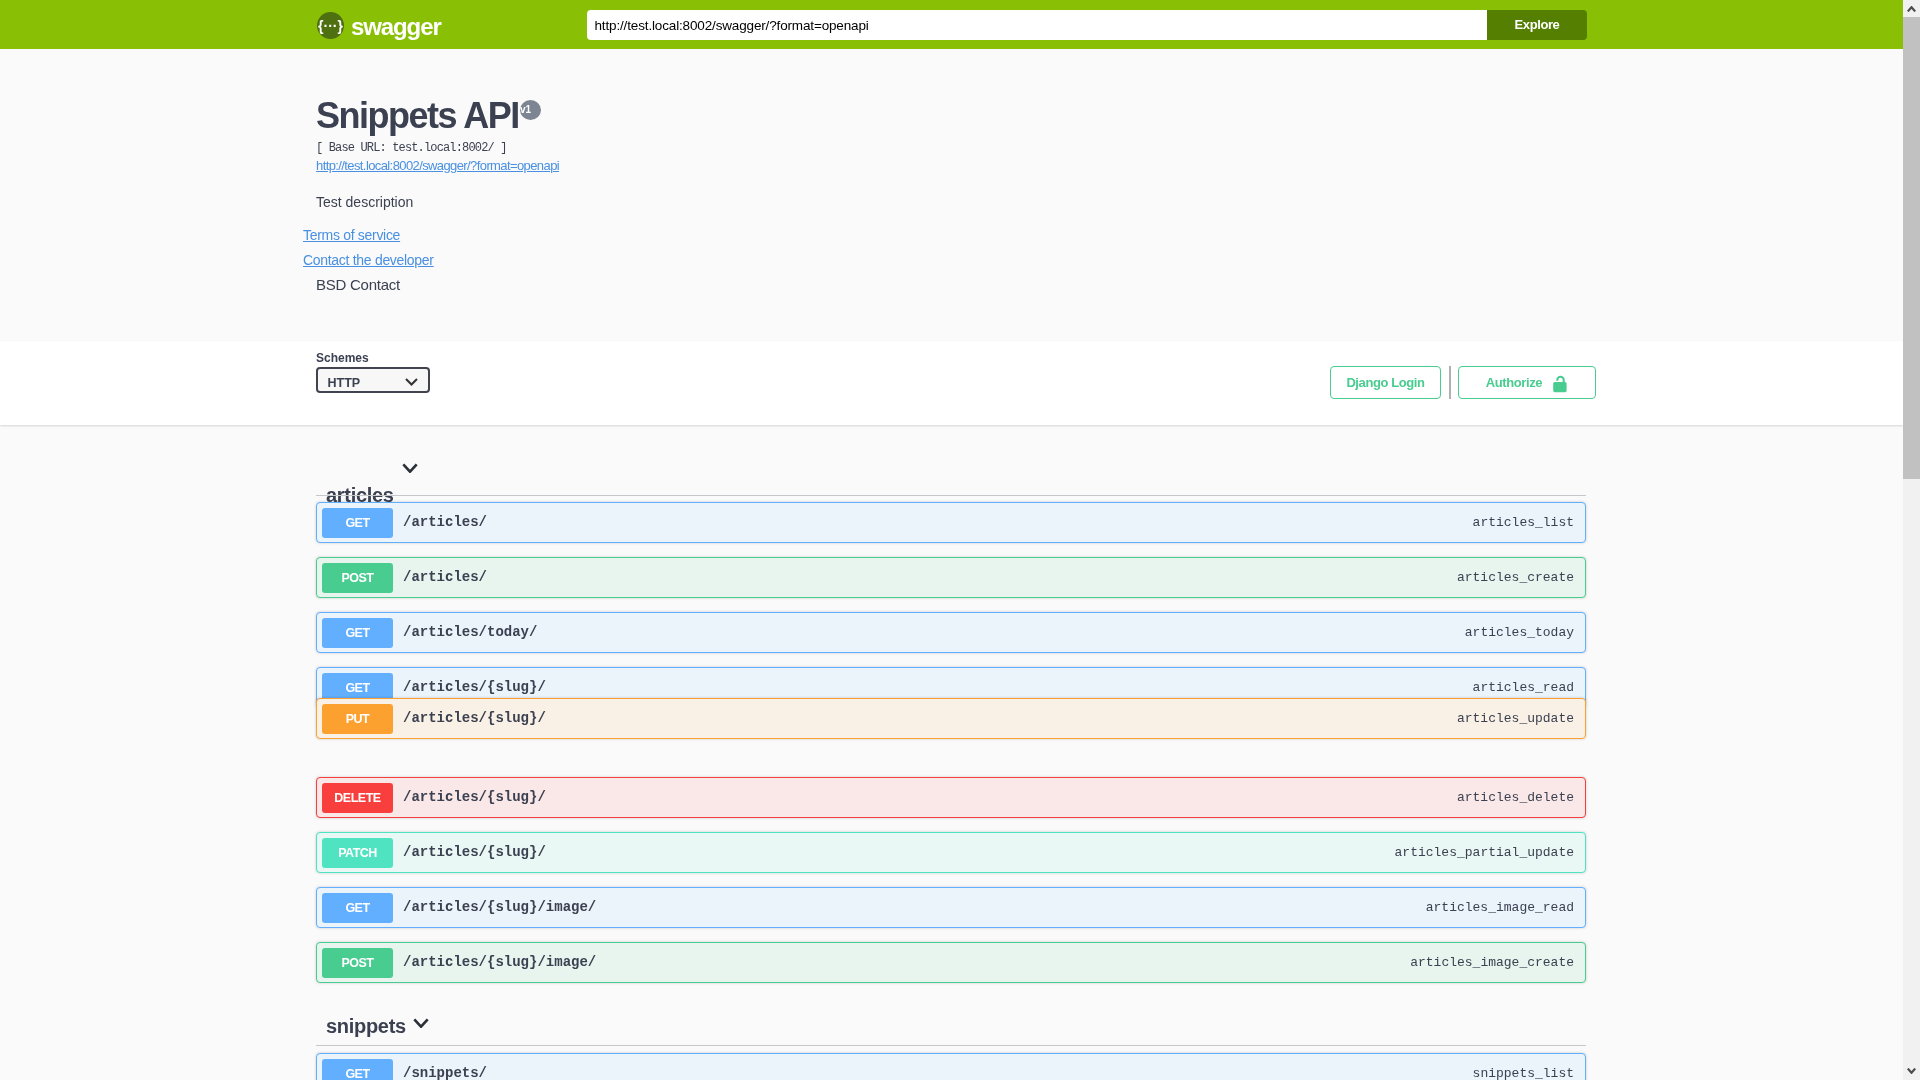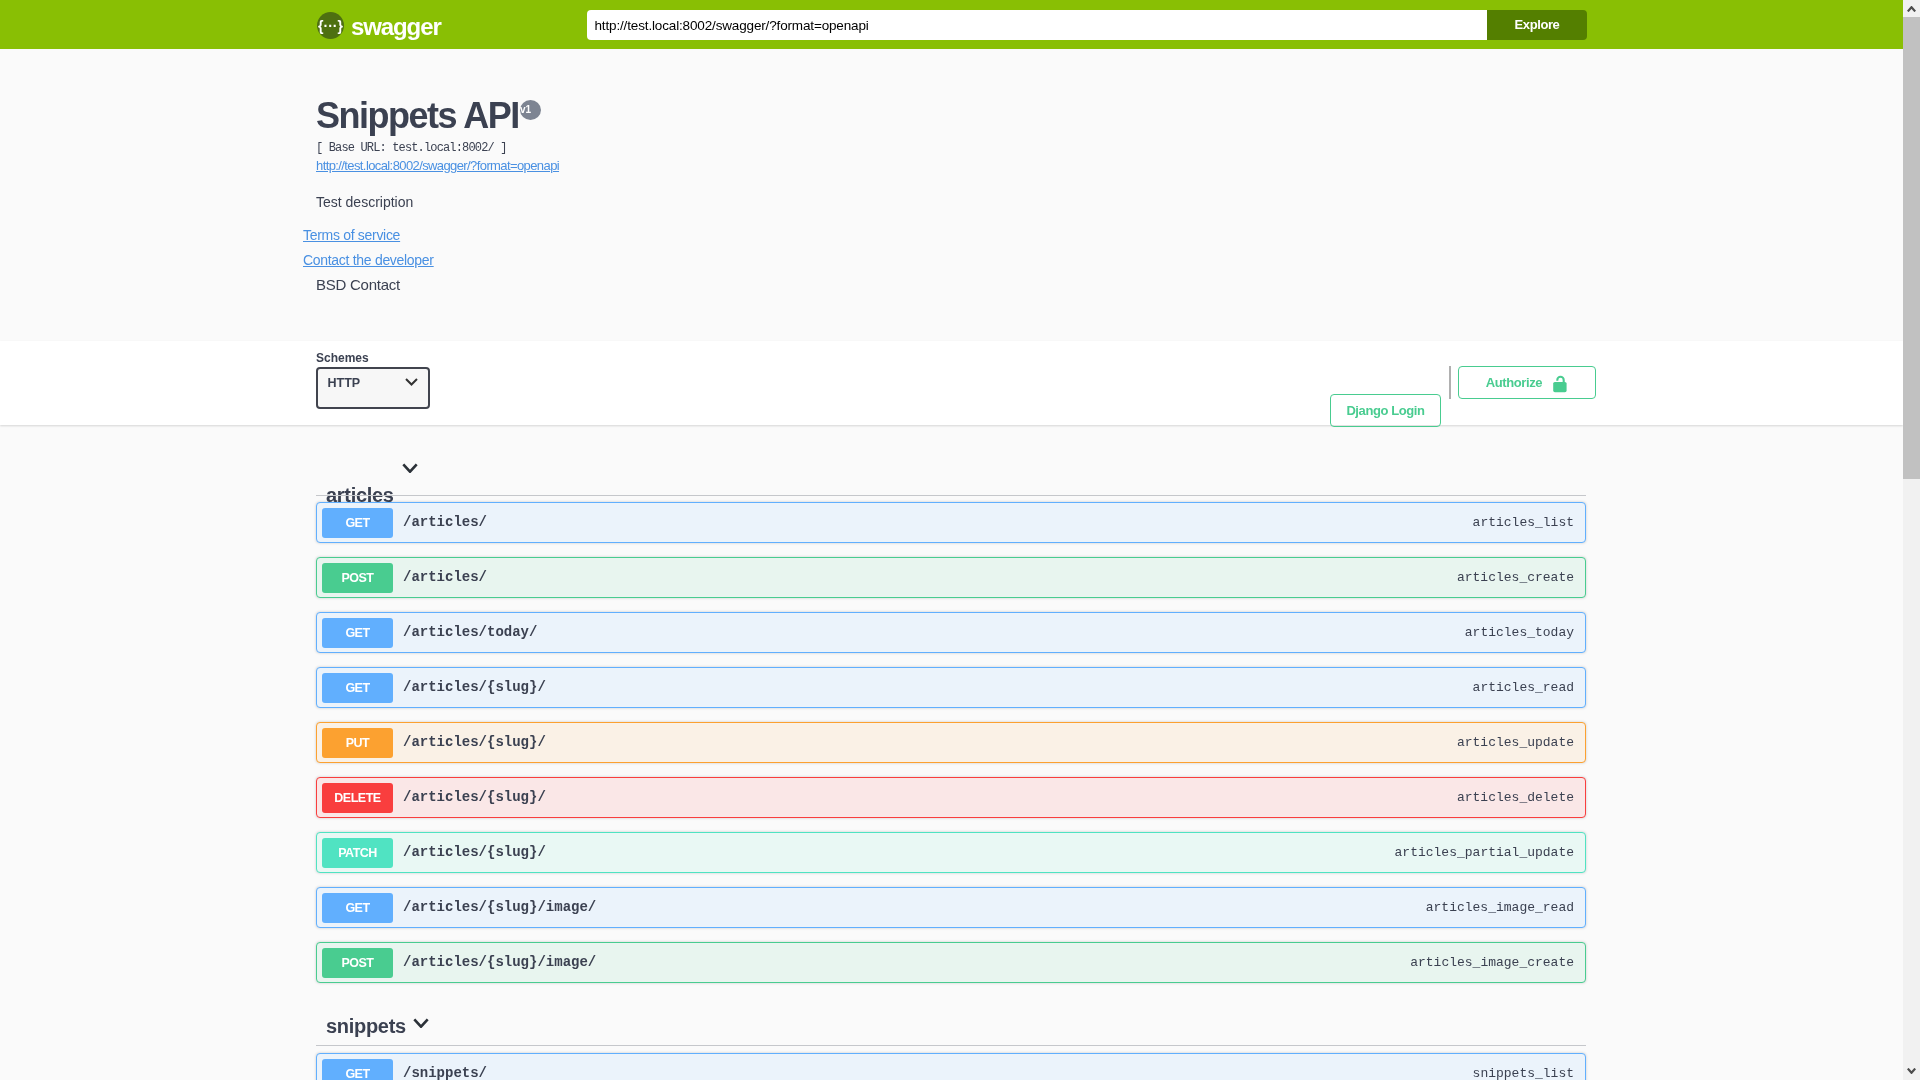--- a/index.html
+++ b/index.html
@@ -23,21 +23,21 @@
   .vbadge { position:absolute; left:520px; top:100px; width:21px; height:20px; border-radius:50%; background:#7d8492; color:#fff; font-size:10px; font-weight:bold; text-align:left; line-height:20px; }
   .baseurl { position:absolute; left:316px; top:141px; font-family:"Liberation Mono",monospace; font-size:12px; color:#3b4151; letter-spacing:-0.85px; }
   .mainlink { position:absolute; left:316px; top:158px; font-size:13px; letter-spacing:-0.6px; color:#4990e2; text-decoration:underline; }
   .desc { position:absolute; left:316px; top:194px; font-size:14px; color:#3b4151; }
   .ilink { position:absolute; left:303px; font-size:14px; letter-spacing:-0.3px; color:#4990e2; text-decoration:underline; }
   .bsd { position:absolute; left:316px; top:276px; font-size:15px; color:#3b4151; letter-spacing:-0.25px; }
 
   
   .band { position:absolute; left:0; top:341px; width:1903px; height:84px; background:#fff; box-shadow:0 1px 2px 0 rgba(0,0,0,.15); }
   .schlabel { position:absolute; left:316px; top:351px; font-size:12px; font-weight:bold; color:#3b4151; }
-  .schsel { position:absolute; left:316px; top:367px; width:114px; height:42px; border:2px solid #41444e; border-radius:4px; background:#f7f7f7; font-size:12.5px; font-weight:bold; color:#3b4151; line-height:28px; padding-left:9.5px; }
+  .schsel { position:absolute; left:316px; top:367px; width:114px; height:26px; border:2px solid #41444e; border-radius:4px; background:#f7f7f7; font-size:12.5px; font-weight:bold; color:#3b4151; line-height:28px; padding-left:9.5px; }
   .btn { position:absolute; top:366px; height:33px; border:1px solid #49cc90; border-radius:4px; color:#49cc90; font-weight:bold; font-size:13px; letter-spacing:-0.4px; display:flex; align-items:center; justify-content:center; background:transparent; }
   .sep { position:absolute; left:1449px; top:366px; width:2px; height:33px; background:#b0b0b0; }
 
   
   .tagheader { position:absolute; font-size:20px; line-height:20px; font-weight:bold; color:#3b4151; letter-spacing:-0.3px; }
   .divider { position:absolute; left:316px; width:1270px; height:1px; background:#c5c7cb; }
   .oprow { position:absolute; left:316px; width:1270px; height:41px; border-radius:4px; border:1px solid; box-shadow:0 0 3px rgba(0,0,0,.19); }
   .badge { position:absolute; left:5px; top:5px; width:71px; height:30px; border-radius:3px; color:#fff; font-size:12.5px; font-weight:bold; text-align:center; line-height:30px; letter-spacing:-0.5px; }
   .path { position:absolute; left:86px; top:11px; font-family:"Liberation Mono",monospace; font-size:14px; font-weight:600; color:#3b4151; }
   .opid { position:absolute; right:11px; top:12px; font-family:"Liberation Mono",monospace; font-size:13px; color:#3b4151; }
@@ -75,21 +75,21 @@
   <div class="ilink" style="top:252px;">Contact the developer</div>
   <div class="bsd">BSD Contact</div>
 
   <div class="band"></div>
   <div class="schlabel">Schemes</div>
   <div class="schsel">HTTP
     <svg class="abs" style="right:10px; top:9px;" width="13" height="8" viewBox="0 0 13 8">
         <polyline points="1,1 6.5,6.5 12,1" fill="none" stroke="#333" stroke-width="2"></polyline>
       </svg>
   </div>
-  <div class="btn" style="left:1330px; width:111px;margin-top:28px;">Django Login</div>
+  <div class="btn" style="left:1330px; width:111px;">Django Login</div>
   <div class="sep"></div>
   <div class="btn" style="left:1458px; width:138px;">Authorize
     <svg style="margin-left:10px;" width="16" height="20" viewBox="0 0 16 20">
       <path d="M5.3 7.8 V6.9 a3.2 3.2 0 0 1 6.4 0 V8.9" fill="none" stroke="#49cc90" stroke-width="2.1"></path>
       <rect x="1.2" y="8.9" width="13.4" height="10.3" rx="1.7" fill="#49cc90"></rect>
     </svg>
   </div>
 
   <div class="tagheader" style="left:326px; top:461px;margin-top:24px;">articles</div>
   <svg class="abs" style="left:402px; top:463px;" width="16" height="10" viewBox="0 0 16 10">
@@ -110,21 +110,21 @@
   <div class="oprow get" style="top:612px;">
       <div class="badge">GET</div>
       <div class="path">/articles/today/</div>
       <div class="opid">articles_today</div>
     </div>
   <div class="oprow get" style="top:667px;">
       <div class="badge">GET</div>
       <div class="path">/articles/{slug}/</div>
       <div class="opid">articles_read</div>
     </div>
-  <div class="oprow put" style="top:722px;">
+  <div class="oprow put" style="top:698px;">
       <div class="badge">PUT</div>
       <div class="path">/articles/{slug}/</div>
       <div class="opid">articles_update</div>
     </div>
   <div class="oprow del" style="top:777px;padding-left:32px;">
       <div class="badge">DELETE</div>
       <div class="path">/articles/{slug}/</div>
       <div class="opid">articles_delete</div>
     </div>
   <div class="oprow patch" style="top:832px;">

